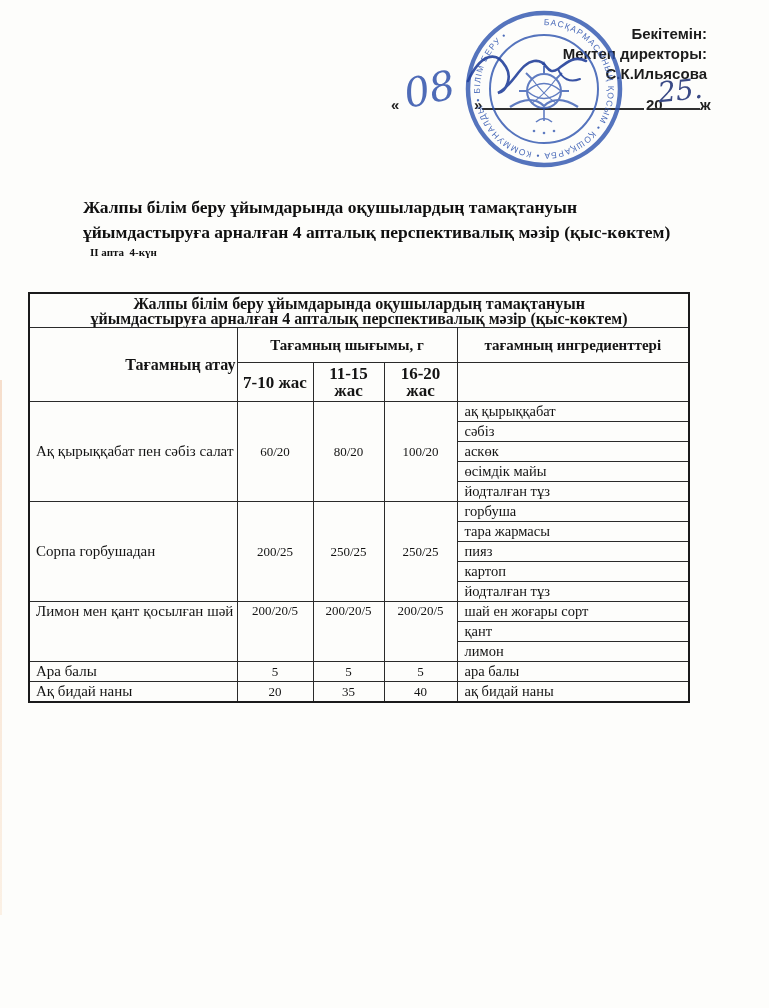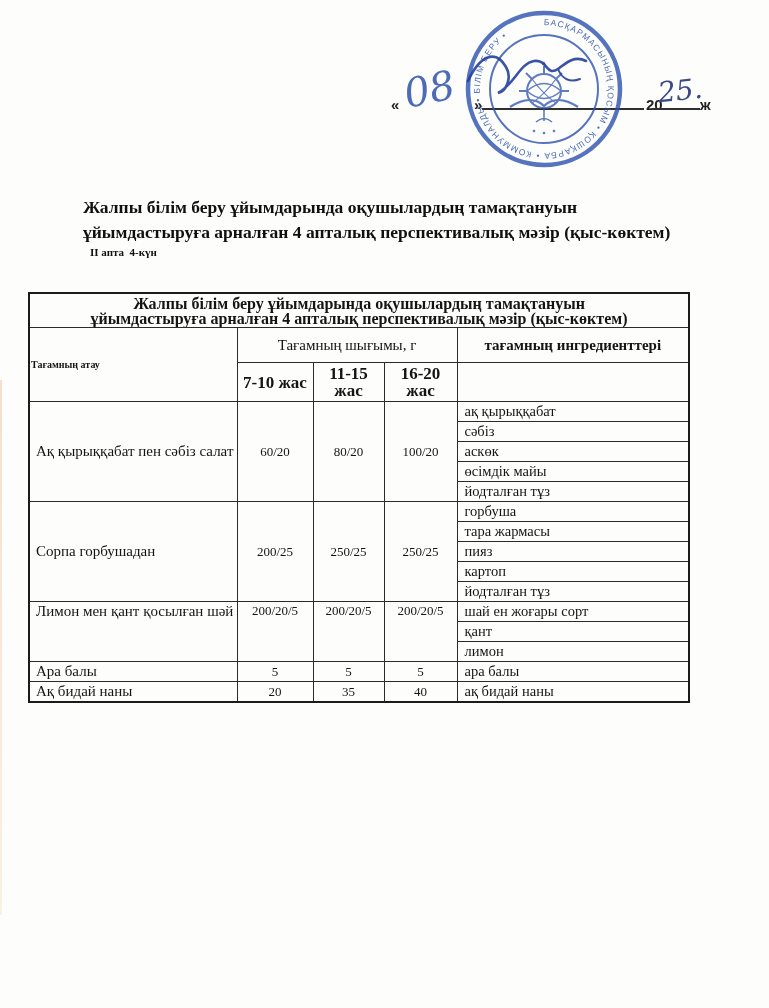--- a/index.html
+++ b/index.html
@@ -64,38 +64,43 @@
   
   table.menu{
     position:absolute;left:28px;top:292px;width:660px;
     border-collapse:collapse;table-layout:fixed;
     border:2px solid #1b1b1b;
     font-family:"Liberation Serif",serif;color:#141414;
   }
   .menu td{border:1px solid #2a2a2a;overflow:hidden;}
   .tbl-title-cell{height:31px;padding:1px 0;}
   .tbl-title-line{text-align:center;font-weight:bold;font-size:16px;line-height:15px;}
-  .dish-h{font-weight:bold;font-size:10px;text-align:left;vertical-align:middle;}
-  .out-h{font-weight:normal;font-size:15px;text-align:center;height:32px;vertical-align:middle;}
+  .dish-h{font-weight:bold;font-size:16px;text-align:right;vertical-align:middle;}
+  .out-h{font-weight:bold;font-size:15px;text-align:center;height:32px;vertical-align:middle;}
   .ing-h{font-weight:bold;font-size:15px;text-align:center;height:32px;vertical-align:middle;}
   .age-h{font-weight:bold;font-size:17px;text-align:center;height:36px;line-height:17px;vertical-align:middle;padding:0 2px;}
   .ing-empty{height:36px;}
   .dish{font-size:15px;line-height:17px;text-align:left;vertical-align:middle;padding:0 2px 0 6px;}
   .amt{font-size:13px;text-align:center;vertical-align:middle;padding:0;}
   .ing{font-size:14.5px;height:19px;line-height:17px;text-align:left;vertical-align:middle;padding:0 2px 0 7px;}
   .vtop{vertical-align:top;padding-top:1px;}
   
   .scan-edge{position:absolute;left:0;top:380px;width:2px;height:535px;
     background:linear-gradient(#f0c5a5,#f9e6d2);opacity:.55;}
 </style>
 </head>
 <body>
 
 <div class="page">
 
+  <div class="approval">
+    <div>Бекітемін:</div>
+    <div>Мектеп директоры:</div>
+    <div>С.К.Ильясова</div>
+  </div>
 
   <div class="dateline">
     <span class="q1">«</span>
     <span class="hand-day">08</span>
     <span class="q2">»</span>
     <span class="y20">20</span>
     <span class="hand-year">25.</span>
     <span class="zh">ж</span>
   </div>
   <div class="uline1"></div>

